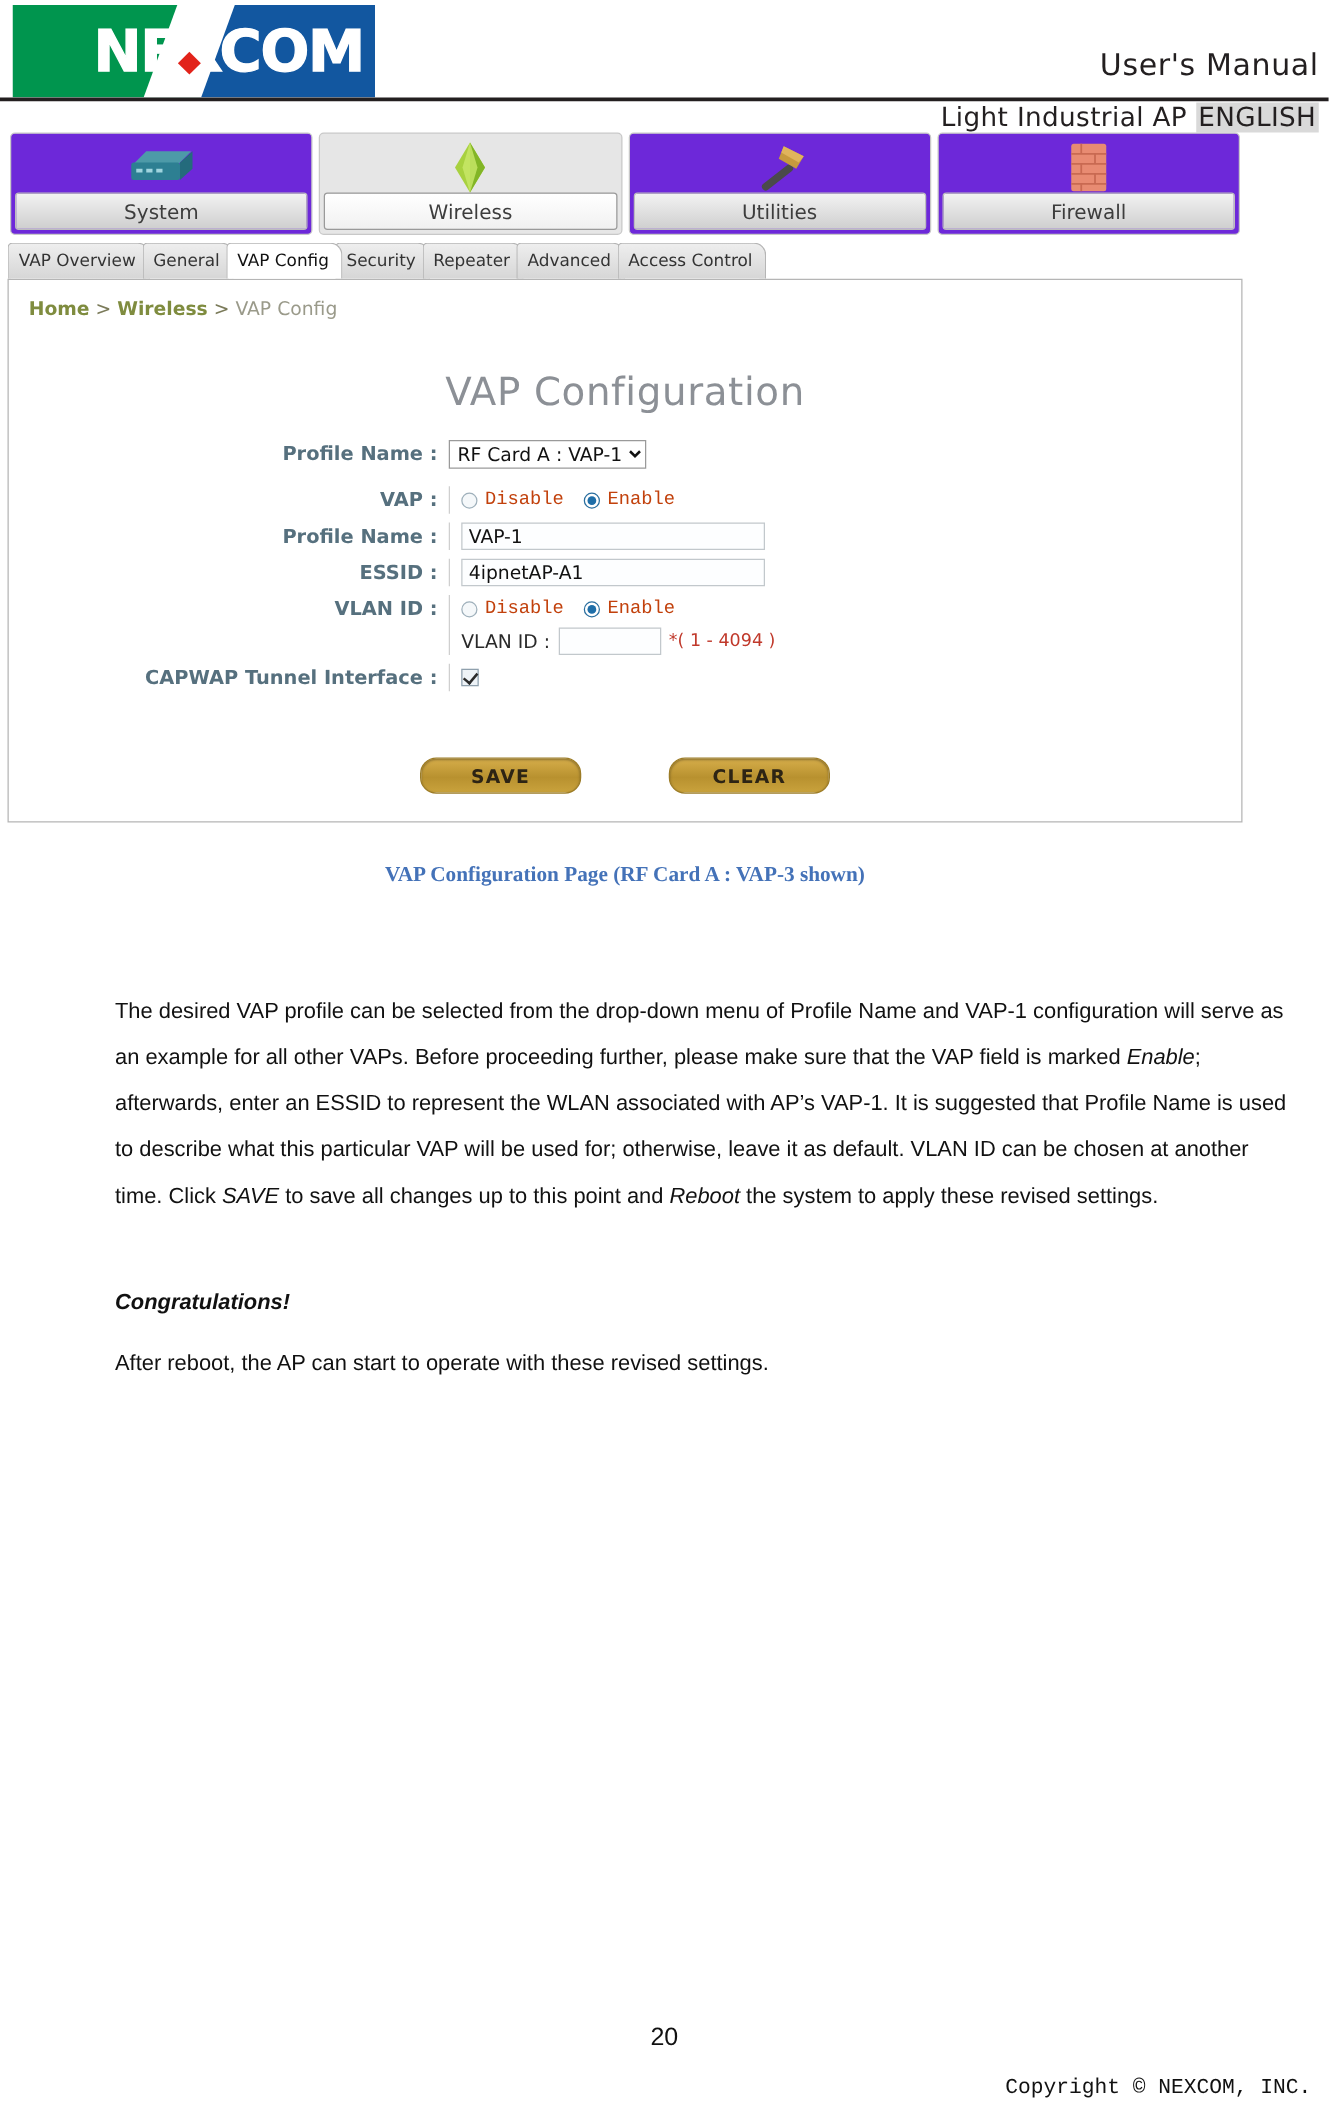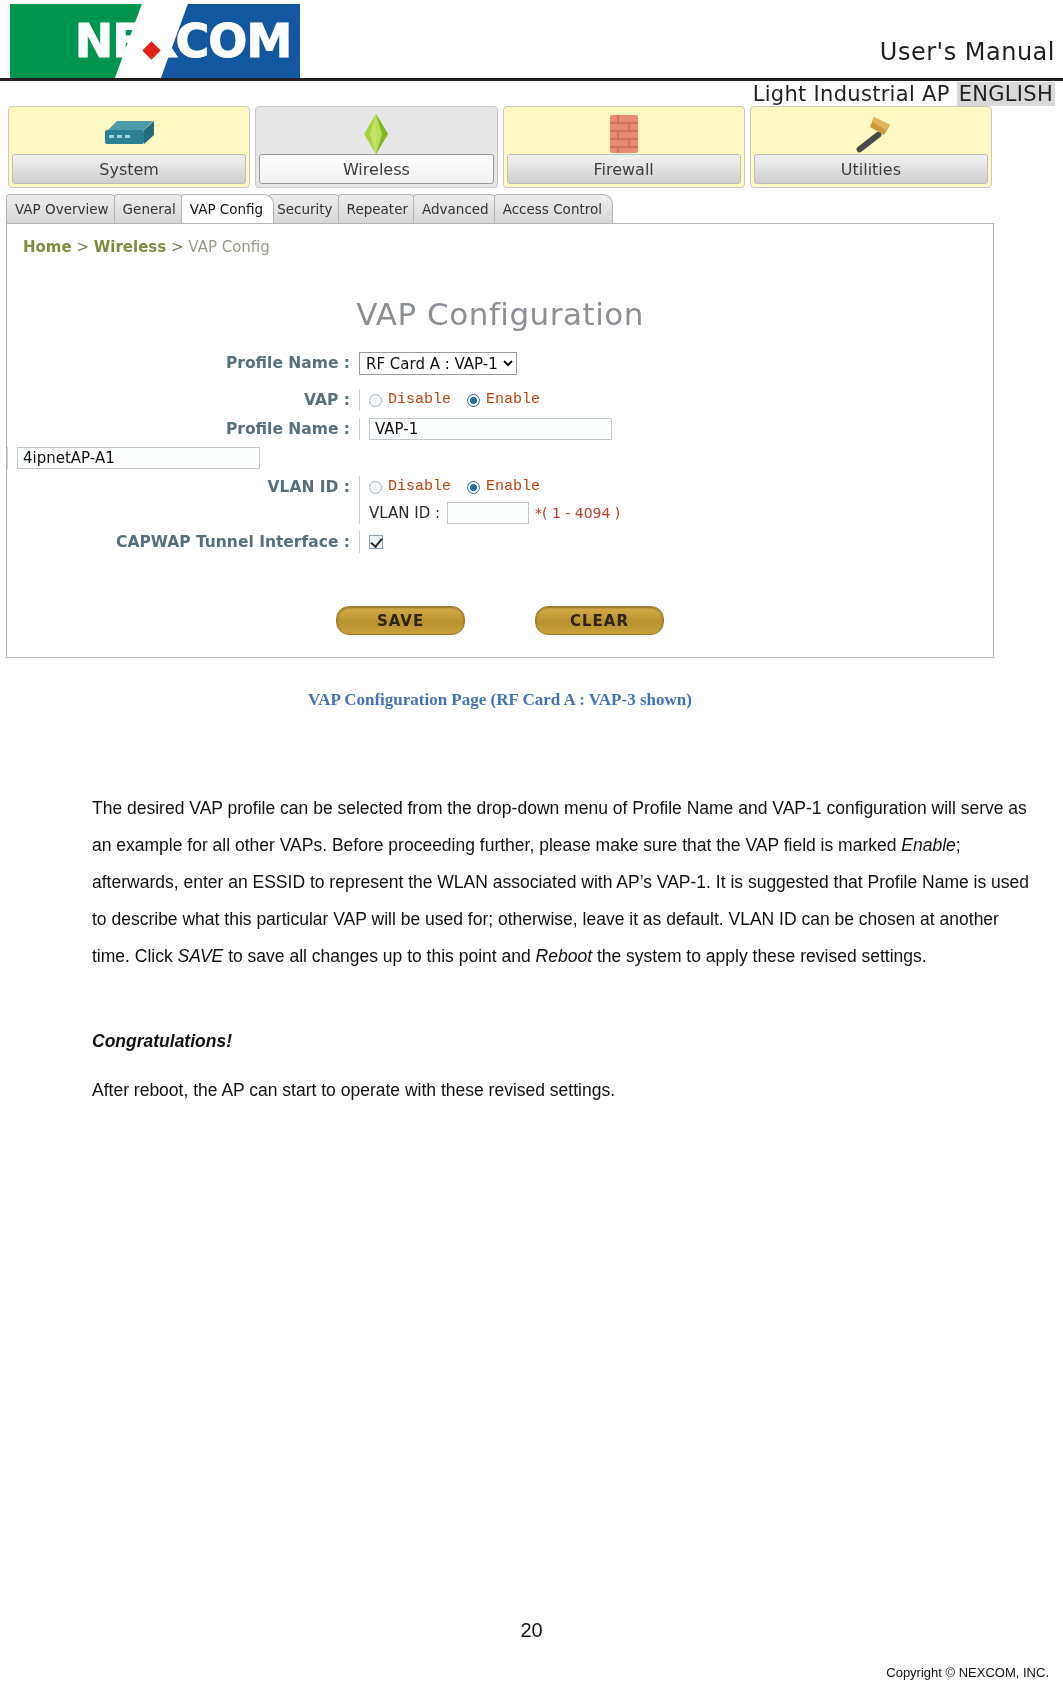--- a/index.html
+++ b/index.html
@@ -27,21 +27,21 @@
     letter-spacing:.5px;}
   .hdr-rule{position:absolute;left:0;right:0;top:78px;height:3px;background:#231f20;}
   .hdr-sub{position:absolute;right:8px;top:82px;font-size:21px;color:#231f20;
     font-family:"DejaVu Sans", sans-serif;letter-spacing:.3px;}
   .hdr-sub .hl{background:#d9d9d9;padding:0 2px;}
 
   
   .ui-shot{position:absolute;left:0;top:106px;width:1000px;}
   .nav-row{display:flex;gap:5px;padding:0 8px;}
   .nav-btn{
-    flex:1;height:82px;border:1px solid #c8c8c8;border-radius:4px;background:#fef9c3;
+    flex:1;height:82px;border:1px solid #c8c8c8;border-radius:4px;background:#6d28d9;
     display:flex;flex-direction:column;align-items:center;justify-content:flex-start;
     position:relative;box-sizing:border-box;
   }
   .nav-btn.active{background:#e6e6e6;}
   .nav-btn .ico{height:48px;display:flex;align-items:center;justify-content:center;padding-top:3px;}
   .nav-btn .cap{
     position:absolute;left:3px;right:3px;bottom:3px;height:28px;border-radius:3px;
     background:linear-gradient(#f2f2f2,#cfcfcf);border:1px solid #bdbdbd;
     display:flex;align-items:center;justify-content:center;
     font-size:16px;color:#3d3d3d;font-family:"DejaVu Sans", sans-serif;
@@ -131,22 +131,22 @@
     margin:0 0 0 0;font-size:17.5px;line-height:37px;color:#111;
     font-family:"Liberation Sans", sans-serif;
   }
   .body .spacer{height:48px;}
   .h-congrats{font-style:italic;font-weight:bold;font-size:17.5px;color:#111;margin:0;
     line-height:37px;}
 
   
   .pageno{position:absolute;left:0;right:0;bottom:46px;text-align:center;font-size:20px;color:#111;
     font-family:"Liberation Sans", sans-serif;}
-  .copyright{position:absolute;right:14px;bottom:8px;font-size:13px;color:#111;
-    font-family:Liberation Sans, sans-serif;}
+  .copyright{position:absolute;right:14px;bottom:8px;font-size:17px;color:#111;
+    font-family:Liberation Mono, monospace;}
 </style>
 </head>
 <body>
 
 <div class="page-header">
   <div class="logo">
     <div class="logo-bg-green"></div>
     <div class="logo-bg-blue"></div>
     <div class="logo-slash"></div>
     <div class="logo-text">NEXCOM</div>
@@ -181,20 +181,31 @@
 
     <div class="nav-btn active">
       <div class="ico">
         <svg width="46" height="44" viewBox="0 0 46 44">
           <path d="M23 2 L35 22 L23 42 L11 22 Z" fill="#a8d13f"></path>
           <path d="M23 2 L35 22 L23 42 Z" fill="#82b526"></path>
           <path d="M23 2 L29 22 L23 42 L17 22 Z" fill="#c9e86a" opacity=".8"></path>
         </svg>
       </div>
       <div class="cap">Wireless</div>
+    </div>
+
+    <div class="nav-btn">
+      <div class="ico">
+        <svg width="50" height="42" viewBox="0 0 50 42">
+          <rect x="8" y="26" width="30" height="6" rx="3" transform="rotate(-38 23 29)" fill="#4a4a4a"></rect>
+          <path d="M28 4 L44 12 L38 22 L24 14 Z" fill="#c79a3e"></path>
+          <path d="M28 4 L44 12 L40 17 L26 9 Z" fill="#e0b45c"></path>
+        </svg>
+      </div>
+      <div class="cap">Utilities</div>
     </div>
 
     <div class="nav-btn">
       <div class="ico">
         <svg width="40" height="42" viewBox="0 0 40 42">
           <rect x="6" y="2" width="28" height="38" rx="2" fill="#e88b72"></rect>
           <g stroke="#c96a52" stroke-width="1.4">
             <line x1="6" y1="10" x2="34" y2="10"></line>
             <line x1="6" y1="18" x2="34" y2="18"></line>
             <line x1="6" y1="26" x2="34" y2="26"></line>
@@ -203,31 +214,20 @@
             <line x1="25" y1="10" x2="25" y2="18"></line>
             <line x1="14" y1="18" x2="14" y2="26"></line>
             <line x1="25" y1="26" x2="25" y2="34"></line>
             <line x1="14" y1="34" x2="14" y2="40"></line>
           </g>
         </svg>
       </div>
       <div class="cap">Firewall</div>
     </div>
 
-    <div class="nav-btn">
-      <div class="ico">
-        <svg width="50" height="42" viewBox="0 0 50 42">
-          <rect x="8" y="26" width="30" height="6" rx="3" transform="rotate(-38 23 29)" fill="#4a4a4a"></rect>
-          <path d="M28 4 L44 12 L38 22 L24 14 Z" fill="#c79a3e"></path>
-          <path d="M28 4 L44 12 L40 17 L26 9 Z" fill="#e0b45c"></path>
-        </svg>
-      </div>
-      <div class="cap">Utilities</div>
-    </div>
-
   </div>
 
   <div class="tab-row">
     <div class="tab">VAP Overview</div>
     <div class="tab">General</div>
     <div class="tab active">VAP Config</div>
     <div class="tab">Security</div>
     <div class="tab">Repeater</div>
     <div class="tab">Advanced</div>
     <div class="tab">Access Control</div>
@@ -267,20 +267,21 @@
       </div>
 
       <div class="frow">
         <div class="flabel">Profile Name :</div>
         <div class="fval">
           <input class="txt" type="text" value="VAP-1" style="">
         </div>
       </div>
 
       <div class="frow">
+        <div class="flabel">ESSID :</div>
         <div class="fval">
           <input class="txt" type="text" value="4ipnetAP-A1" style="">
         </div>
       </div>
 
       <div class="frow">
         <div class="flabel">VLAN ID :</div>
         <div class="fval" style="flex-direction:column;align-items:flex-start;">
           <div style="display:flex;align-items:center;">
             <span class="radio-wrap">

